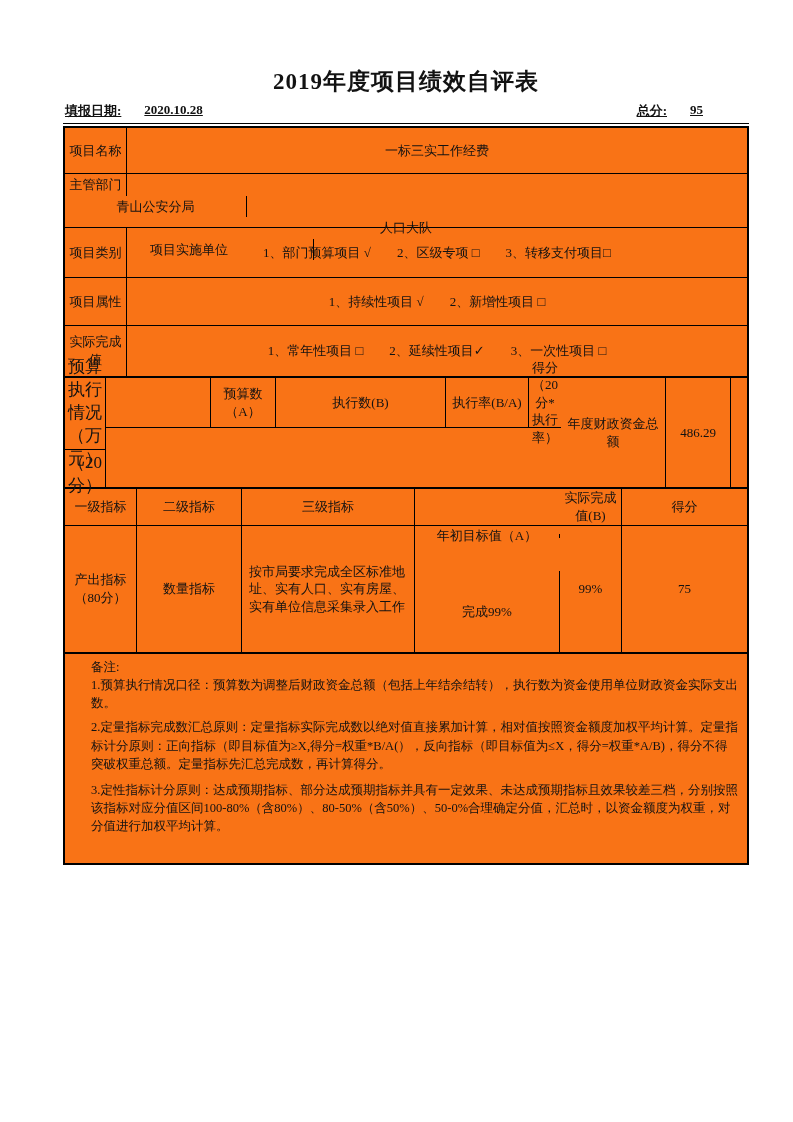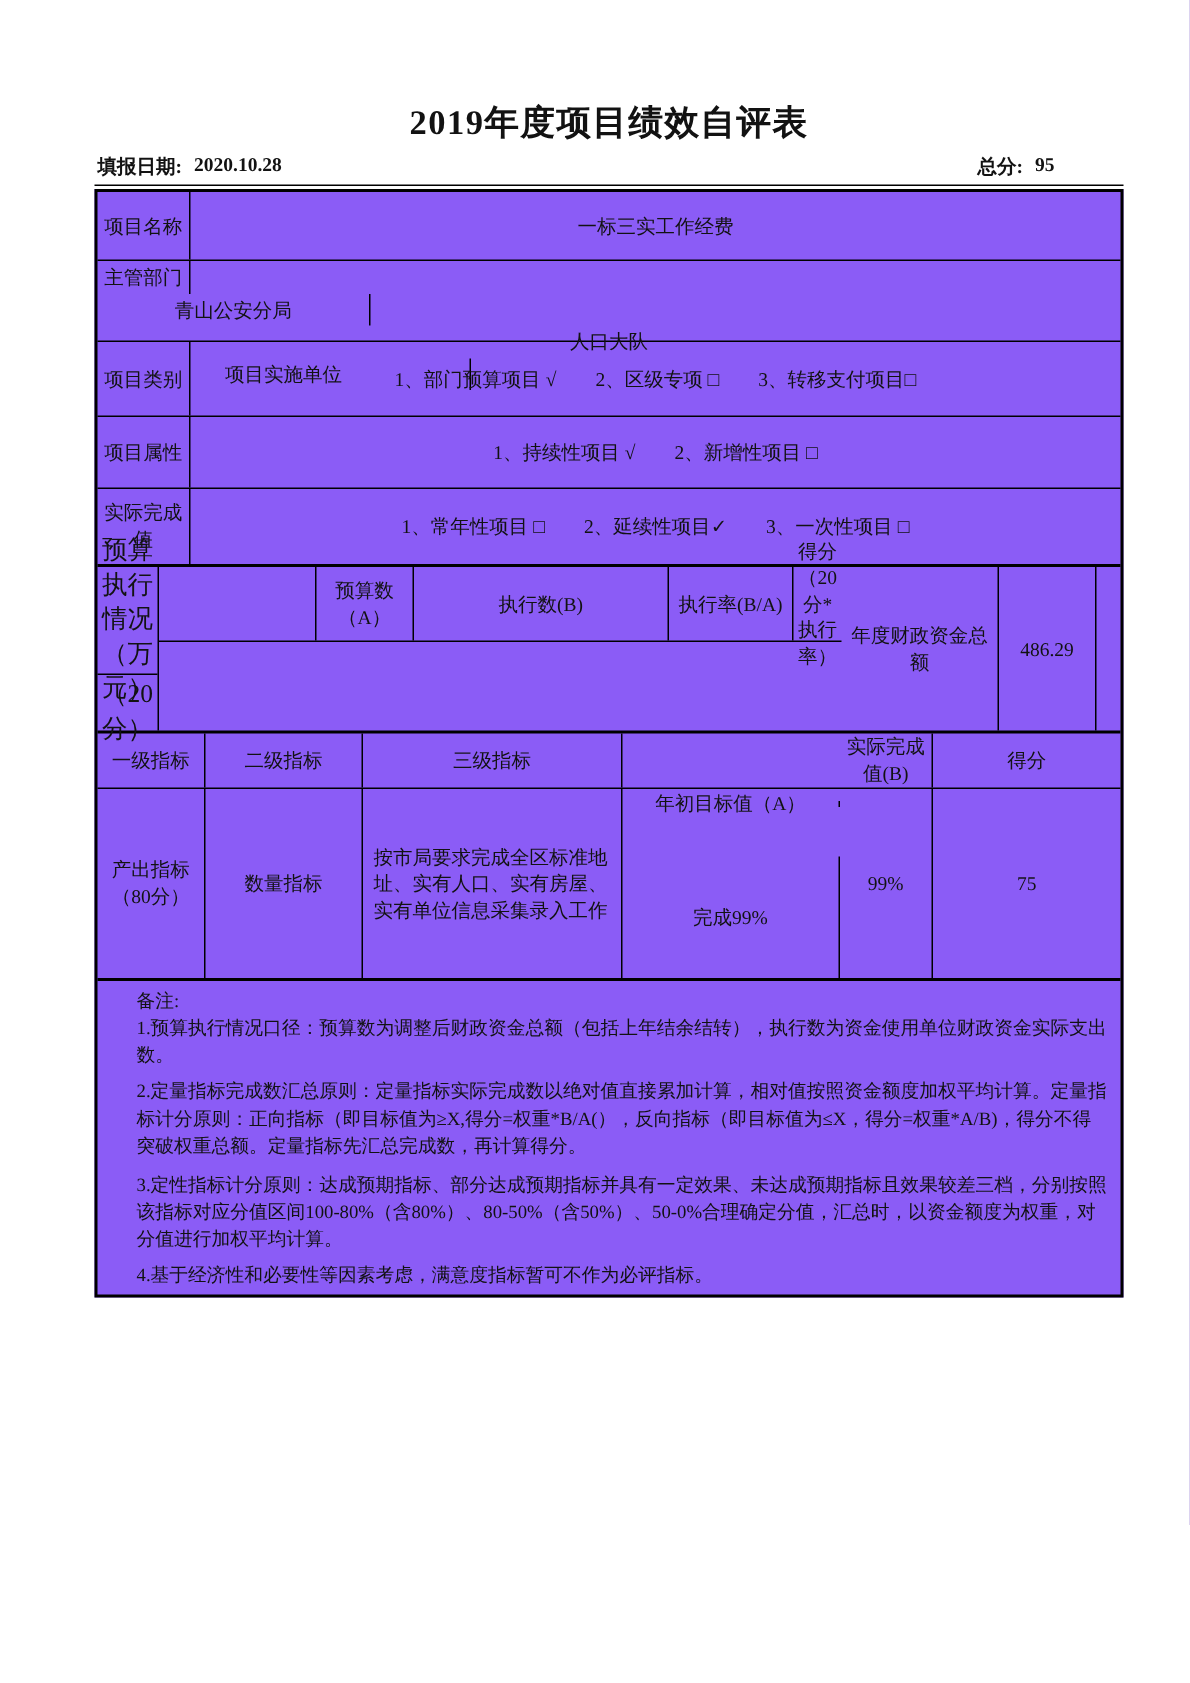--- a/index.html
+++ b/index.html
@@ -3,22 +3,22 @@
 <meta charset="utf-8">
 <style>
   * { margin:0; padding:0; box-sizing:border-box; }
   html,body { background:#e8e8e8; }
   body { width:793px; height:1122px; font-family:"Liberation Serif","DejaVu Serif",serif; color:#121212; }
   .page { position:relative; width:793px; height:1122px; background:#ffffff; padding:66px 0 0 63px; overflow:hidden; }
   .content { width:686px; }
   .doc-title { text-align:center; font-size:23px; font-weight:bold; letter-spacing:1px; margin-bottom:5px; }
   .meta { display:flex; justify-content:space-between; align-items:flex-end; font-size:13px; font-weight:bold;
           padding:0 46px 3px 2px; border-bottom:1px solid #000; }
-  .pair { display:flex; gap:8px; white-space:nowrap; }
-  .tbl { margin-top:2px; border:2px solid #000; background:#8b5cf6; }
+  .pair { display:flex; gap:23px; white-space:nowrap;text-decoration:underline; }
+  .tbl { margin-top:2px; border:2px solid #000; background:#f97316; }
   .row { display:flex; border-bottom:1px solid #000; }
   .row.thick { border-bottom-width:2px; }
   .row.last { border-bottom:none; }
   .cell { border-right:1px solid #000; display:flex; align-items:center; justify-content:center;
           text-align:center; font-size:13px; padding:2px 3px; line-height:1.35; }
   .cell.grow { border-right:none; flex:1; }
   .w62{width:62px;} .w72{width:72px;} .w105{width:105px;} .w65{width:65px;} .w170{width:170px;}
   .w83{width:83px;} .w182{width:182px;} .w249{width:249px;} .w173{width:173px;} .w145{width:145px;margin-top:45px;}
   .h46{height:46px;} .h54{height:54px;flex-direction:column;} .h50{height:50px;} .h48{height:48px;} .h52{height:52px;}
   .h37{height:37px;} .h128{height:128px;}
@@ -134,18 +134,17 @@
         <div class="cell w145">完成99%</div>
         <div class="cell w62">99%</div>
         <div class="cell grow">75</div>
       </div>
 
       <div class="row last notes">
         <div class="note-head">备注:</div>
         <div class="note-item">1.预算执行情况口径：预算数为调整后财政资金总额（包括上年结余结转），执行数为资金使用单位财政资金实际支出数。</div>
         <div class="note-item m8">2.定量指标完成数汇总原则：定量指标实际完成数以绝对值直接累加计算，相对值按照资金额度加权平均计算。定量指标计分原则：正向指标（即目标值为≥X,得分=权重*B/A(），反向指标（即目标值为≤X，得分=权重*A/B)，得分不得突破权重总额。定量指标先汇总完成数，再计算得分。</div>
         <div class="note-item">3.定性指标计分原则：达成预期指标、部分达成预期指标并具有一定效果、未达成预期指标且效果较差三档，分别按照该指标对应分值区间100-80%（含80%）、80-50%（含50%）、50-0%合理确定分值，汇总时，以资金额度为权重，对分值进行加权平均计算。</div>
-        <div class="note-item m0">4.基于经济性和必要性等因素考虑，满意度指标暂可不作为必评指标。</div>
       </div>
 
     </div>
   </div>
 </div>
 
 </body></html>

